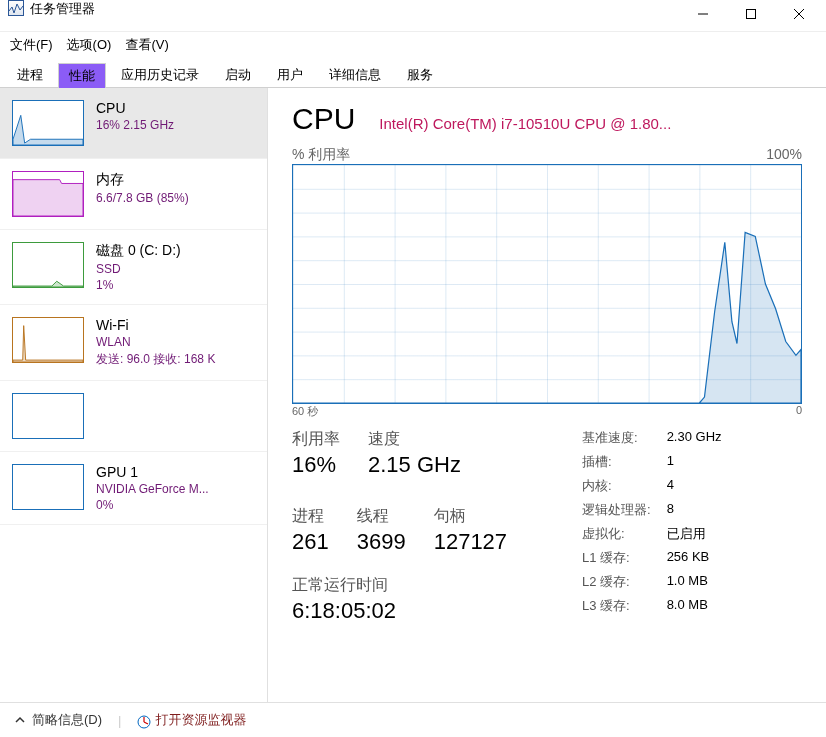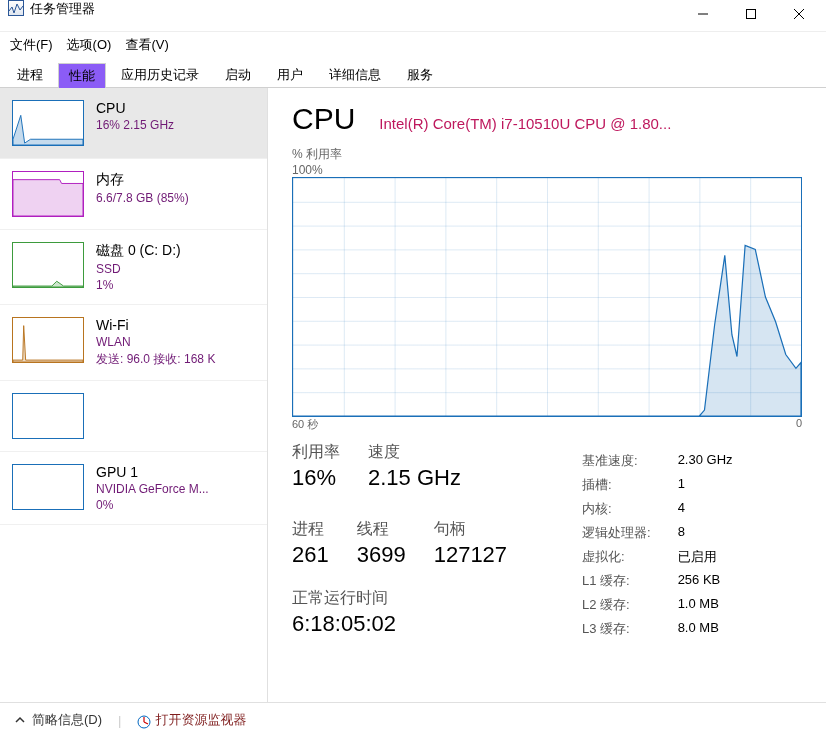--- a/index.html
+++ b/index.html
@@ -115,23 +115,22 @@
     font-size: 15px;
     color: #be185d;
     white-space: nowrap;
     overflow: hidden;
     text-overflow: ellipsis;
     flex: 1;
   }
   .chart-labels-top {
     display: flex;
     justify-content: space-between;
-    font-size: 12px;
+    font-size: 14px;
     color: #666;
-    flex-direction: column;
   }
   .chart {
     height: 240px;
     border: 1px solid #1a6fb8;
     position: relative;
     background:
       linear-gradient(to right, rgba(26,111,184,0.15) 1px, transparent 1px) 0 0 / 10% 100%,
       linear-gradient(to bottom, rgba(26,111,184,0.15) 1px, transparent 1px) 0 0 / 100% 10%;
   }
   .chart svg { position: absolute; inset: 0; width: 100%; height: 100%; }
@@ -154,24 +153,23 @@
   }
   .stat-cell {
     display: flex; flex-direction: column; gap: 2px;
   }
   .stat-label { font-size: 16px; color: #555; }
   .stat-value-big { font-size: 22px; }
   .uptime-block { margin-top: 20px; }
   .stats-right {
     display: grid;
     grid-template-columns: auto auto;
-    gap: 6px 27px;
+    gap: 6px 16px;
     font-size: 13px;
     align-content: start;
-    margin-top: 10px;
   }
   .stats-right .k { color: #555; }
   
   .footer {
     border-top: 1px solid #e0e0e0;
     padding: 8px 14px;
     display: flex;
     gap: 16px;
     align-items: center;
     font-size: 13px;

